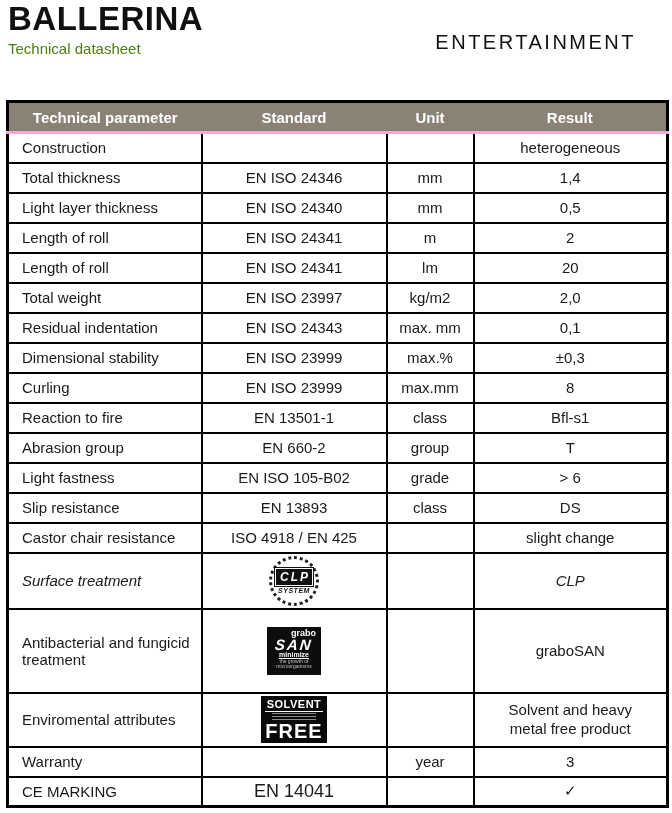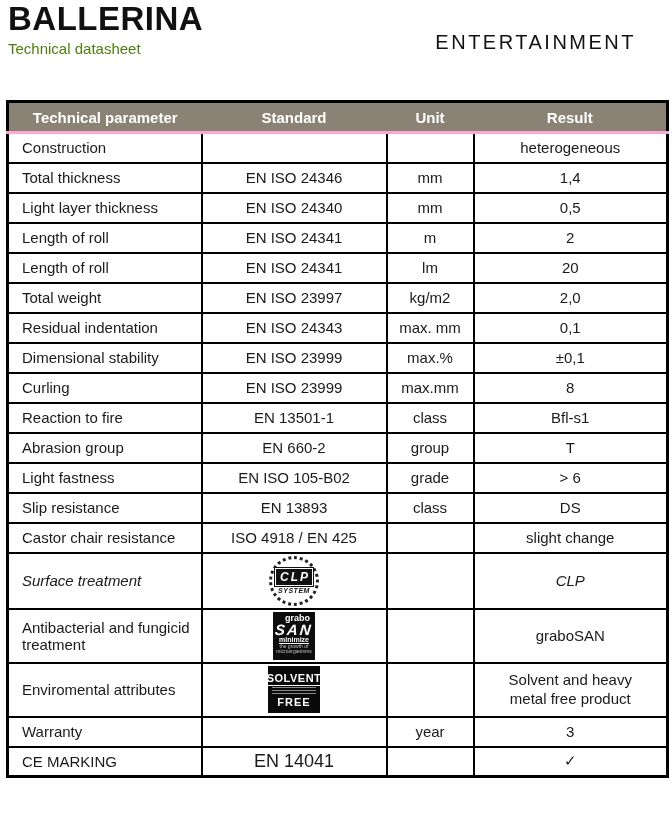--- a/index.html
+++ b/index.html
@@ -60,49 +60,49 @@
   .clp-box {
     background: #111; color: #fff;
     border: 1px solid #fff; outline: 1px solid #111;
     font-size: 12px; font-weight: bold; letter-spacing: 2px;
     line-height: 1; padding: 2px 2px 2px 4px;
   }
   .clp-system { font-size: 7px; font-weight: bold; color: #111; margin-top: 1px; letter-spacing: 0.5px; }
 
   
   .grabo-box {
-    width: 42px; height: 48px; margin: 2px auto;
+    width: 54px; height: 48px; margin: 17px auto;
     background: #0d0d0d; color: #fff;
     display: flex; flex-direction: column; align-items: center;
     padding-top: 2px;
   }
   .grabo-brand { font-size: 9px; font-weight: bold; align-self: flex-end; padding-right: 5px; line-height: 1; }
   .grabo-san {
     font-size: 15px; font-weight: bold; font-style: italic;
     letter-spacing: 2px; line-height: 0.9; transform: skewX(-6deg);
   }
   .grabo-min { font-size: 7px; font-weight: bold; text-decoration: underline; line-height: 1.1; }
   .grabo-tiny { font-size: 5px; color: #c0c0c0; line-height: 1.15; text-align: center; }
 
   
   .solvent-box {
-    width: 52px; height: 47px; margin: 2px auto;
+    width: 66px; height: 47px; margin: 2px auto;
     background: #0a0a0a; color: #fff;
     display: flex; flex-direction: column; align-items: center; justify-content: center;
     padding: 2px 0;
   }
   .solvent-top {
     font-size: 11px; font-weight: bold; letter-spacing: 0.5px;
     border-bottom: 1px solid #fff; line-height: 1.15; padding: 0 2px;
   }
   .solvent-stripes {
     width: 44px; height: 9px; margin: 1px 0;
     background: repeating-linear-gradient(to bottom, #8a8a8a 0 1px, #0a0a0a 1px 3px);
   }
-  .solvent-free { font-size: 11px; font-weight: bold; letter-spacing: 1px; line-height: 0.95; }
+  .solvent-free { font-size: 20px; font-weight: bold; letter-spacing: 1px; line-height: 0.95; }
 </style>
 </head>
 <body>
 
 <div class="doc-header">
   <div class="doc-title">BALLERINA</div>
   <div class="doc-subtitle">Technical datasheet</div>
   <div class="doc-collection">ENTERTAINMENT</div>
 </div>
 
@@ -161,21 +161,21 @@
     <tr>
       <td class="param">Residual indentation</td>
       <td>EN ISO 24343</td>
       <td>max. mm</td>
       <td>0,1</td>
     </tr>
     <tr>
       <td class="param">Dimensional stability</td>
       <td>EN ISO 23999</td>
       <td>max.%</td>
-      <td>±0,1</td>
+      <td>±0,3</td>
     </tr>
     <tr>
       <td class="param">Curling</td>
       <td>EN ISO 23999</td>
       <td>max.mm</td>
       <td>8</td>
     </tr>
     <tr>
       <td class="param">Reaction to fire</td>
       <td>EN 13501-1</td>

